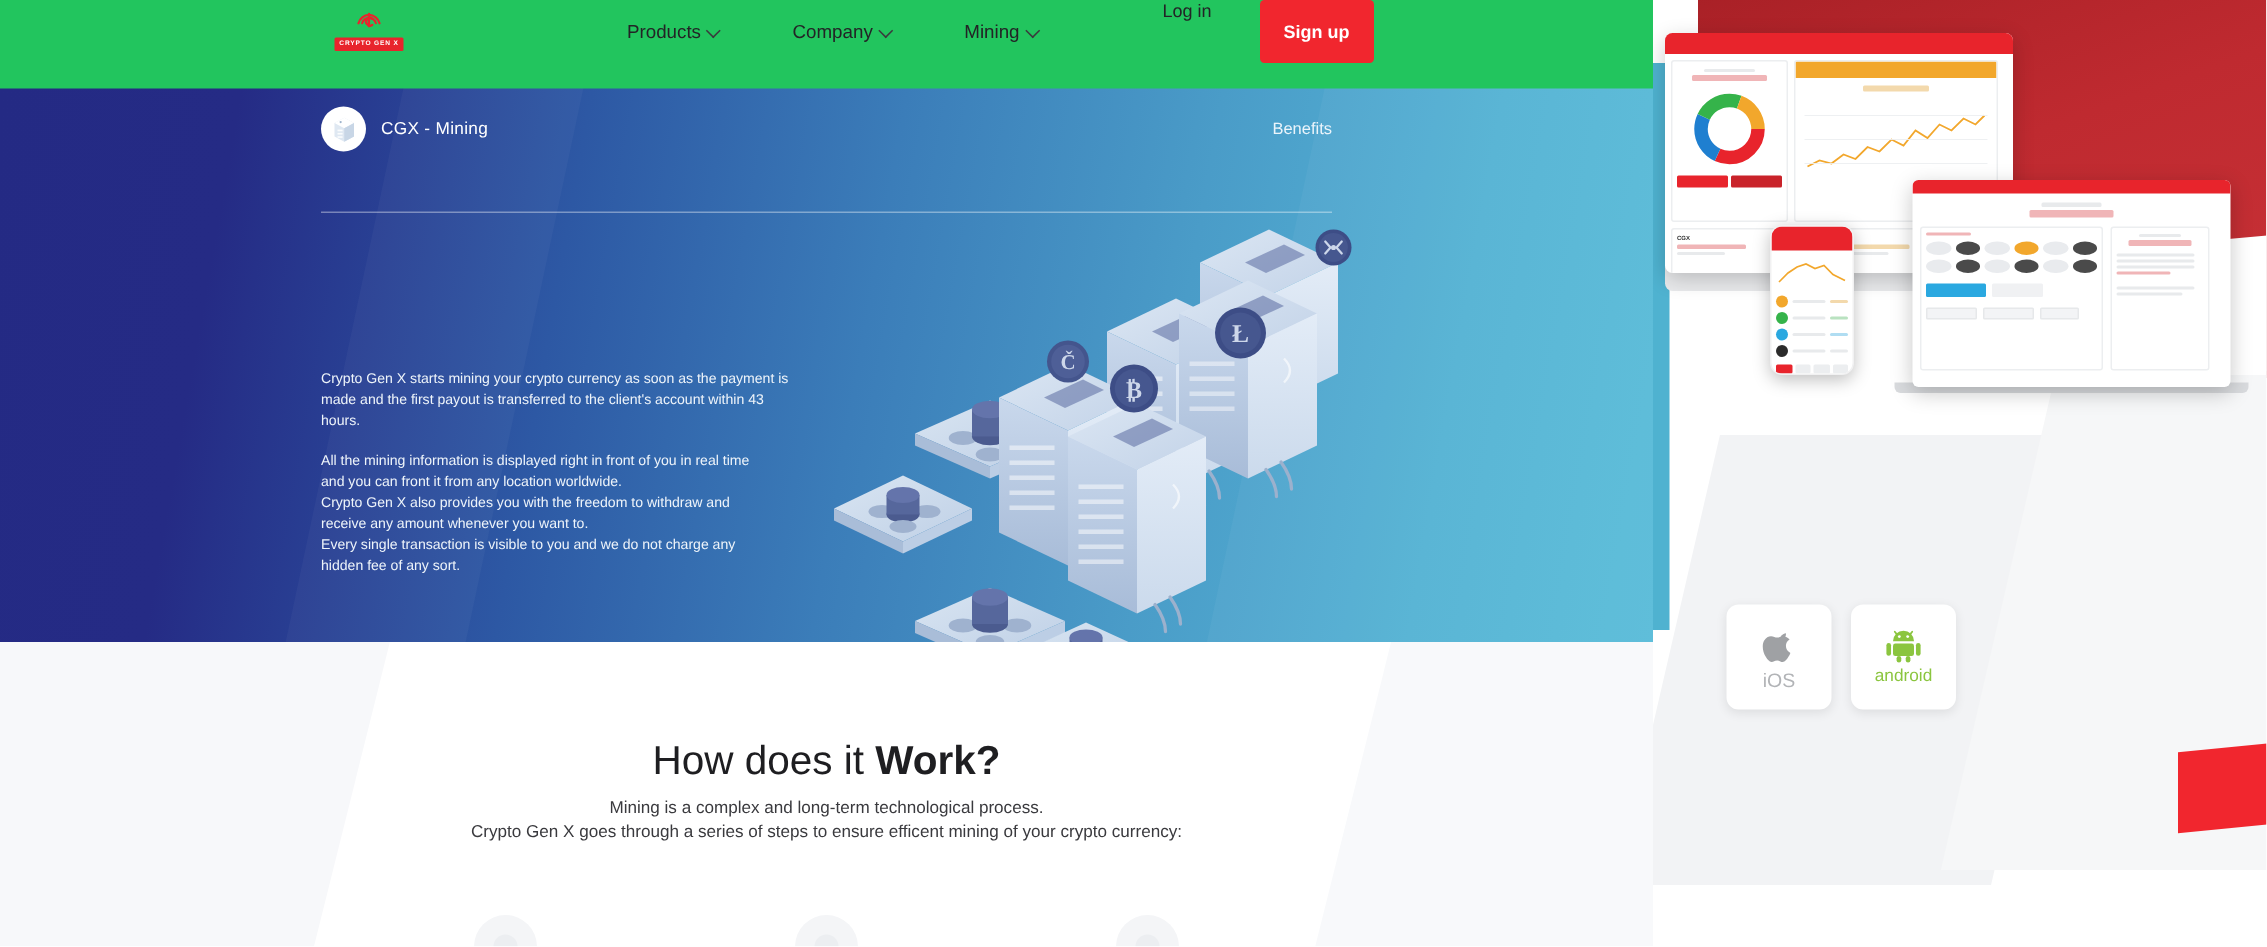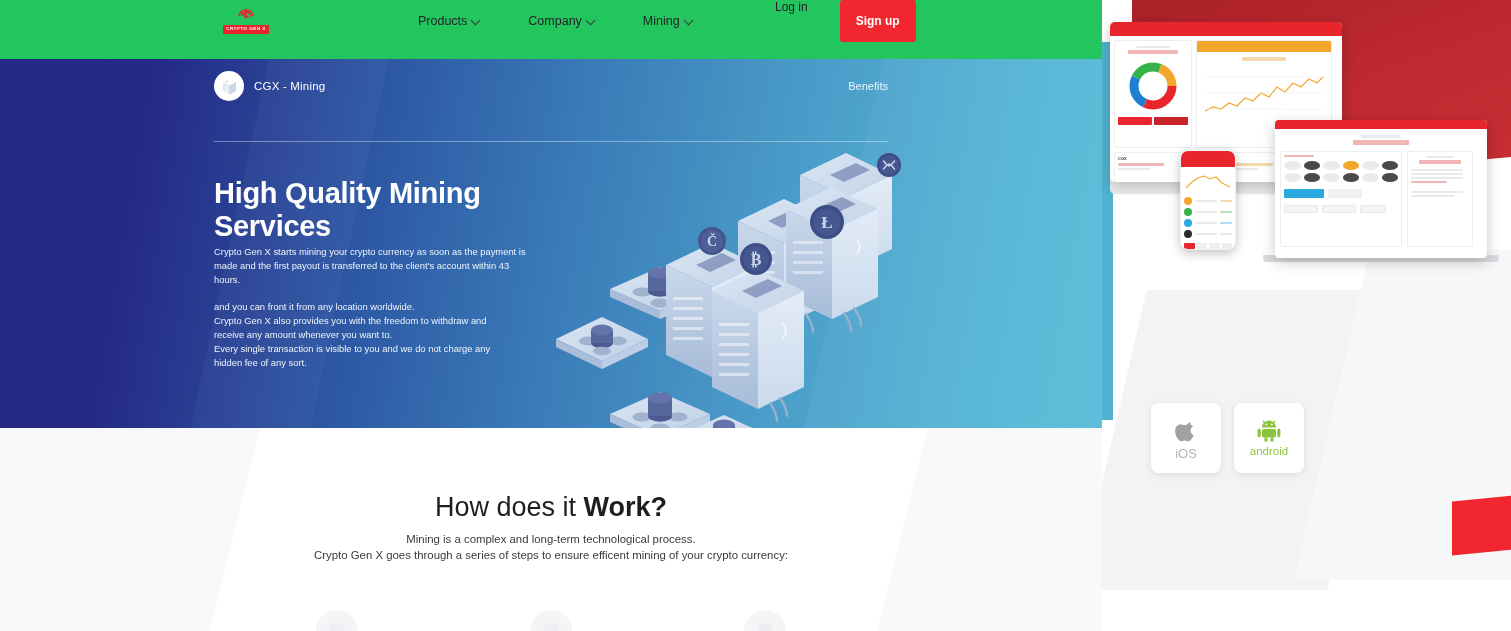--- a/index.html
+++ b/index.html
@@ -338,28 +338,25 @@
             <rect x="4" y="11.6" width="3.4" height="1.1" fill="#ffffff" opacity=".85"></rect>
             <rect x="4" y="13.8" width="3.4" height="1.1" fill="#ffffff" opacity=".85"></rect>
             <circle cx="6.1" cy="4.4" r="0.75" fill="#9fb4cc"></circle>
           </svg>
         </div>
         <span class="cgx-label">CGX - Mining</span>
         <span class="benefits-link">Benefits</span>
       </div>
       <div class="sub-rule"></div>
 
-      <h1 class="hero-title">
-        <span>High Quality Mining</span><br>
-        <span>Services</span>
-      </h1>
 
       <p class="hero-p1">Crypto Gen X starts mining your crypto currency as soon as the payment is made and the first payout is transferred to the client's account within 43 hours.</p>
 
       <div class="hero-p2">
+        <span class="ln">All the mining information is displayed right in front of you in real time</span>
         <span class="ln">and you can front it from any location worldwide.</span>
         <span class="ln">Crypto Gen X also provides you with the freedom to withdraw and</span>
         <span class="ln">receive any amount whenever you want to.</span>
         <span class="ln">Every single transaction is visible to you and we do not charge any</span>
         <span class="ln">hidden fee of any sort.</span>
       </div>
 
       <div class="hero-illo">
         <svg width="400" height="310" viewBox="0 0 400 310">
           <defs>

